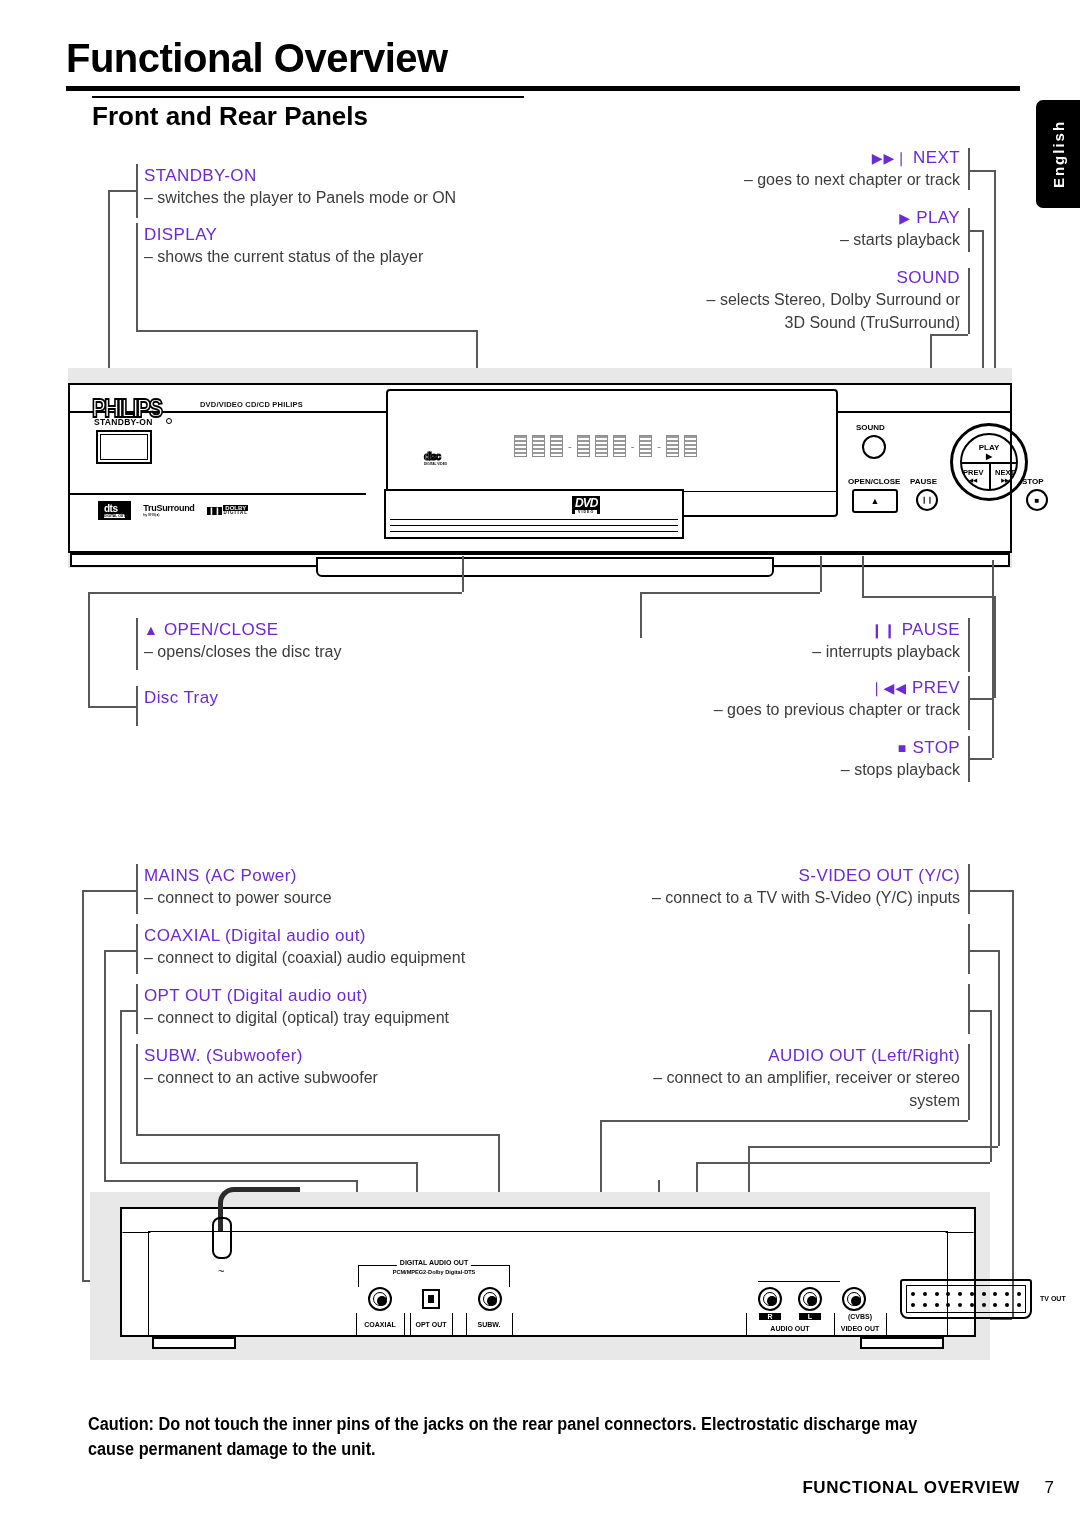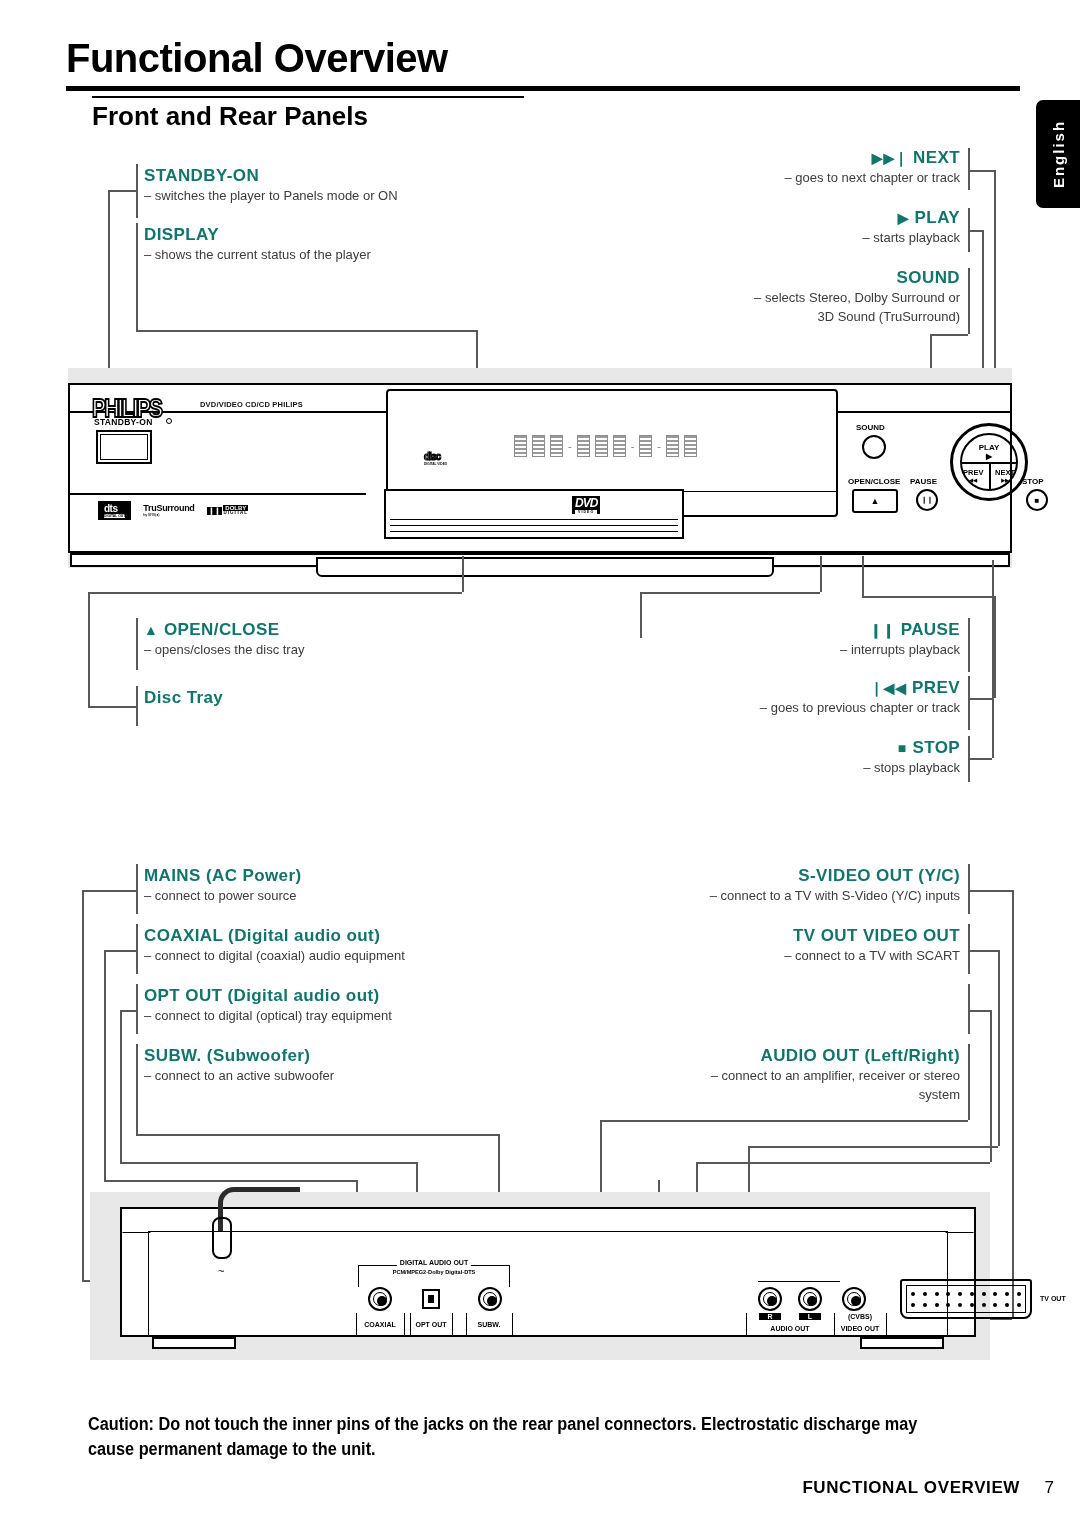--- a/index.html
+++ b/index.html
@@ -39,25 +39,25 @@
   .lang-tab span {
     position: absolute; left: 50%; top: 50%;
     transform: translate(-50%,-50%) rotate(-90deg);
     color: #fff; font-size: 15px; font-weight: bold;
     letter-spacing: 2px; white-space: nowrap;
   }
 
   
   .callout { position: absolute; }
   .co-head {
-    font-size: 17px; font-weight: bold; color: #0f766e;
+    font-size: 17px; font-weight: normal; color: #6d28d9;
     letter-spacing: 0.4px; white-space: nowrap;
   }
   .co-desc {
-    font-size: 13px; color: #3c3c3c; white-space: nowrap;
+    font-size: 16px; color: #3c3c3c; white-space: nowrap;
     margin-top: 2px; line-height: 1.3;
   }
   .co-right { text-align: right; }
   .co-left  { text-align: left; }
   .gly { font-size: 14px; letter-spacing: 1px; }
 
   
   .ln { position: absolute; background: #585858; }
   .lnv { width: 1.6px; }
   .lnh { height: 1.6px; }
@@ -468,24 +468,20 @@
   <div class="ln lnh" style="left:120px; top:1162px; width:296px;"></div>
   <div class="ln lnv" style="left:416px; top:1162px; height:146px;"></div>
   <div class="ln lnv" style="left:136px; top:1044px; height:90px;"></div>
   <div class="ln lnh" style="left:136px; top:1134px; width:362px;"></div>
   <div class="ln lnv" style="left:498px; top:1134px; height:176px;"></div>
 
   <div class="callout co-right" style="right:120px; top:866px;">
     <div class="co-head">S-VIDEO OUT (Y/C)</div>
     <div class="co-desc">– connect to a TV with S-Video (Y/C) inputs</div>
   </div>
-  <div class="callout co-right" style="right:120px; top:926px;">
-    <div class="co-head">TV OUT VIDEO OUT</div>
-    <div class="co-desc">– connect to a TV with SCART</div>
-  </div>
   <div class="callout co-right" style="right:120px; top:1046px;">
     <div class="co-head">AUDIO OUT (Left/Right)</div>
     <div class="co-desc">– connect to an amplifier, receiver or stereo</div>
     <div class="co-desc">system</div>
   </div>
   <div class="ln lnv" style="left:968px; top:864px; height:50px;"></div>
   <div class="ln lnh" style="left:968px; top:890px; width:44px;"></div>
   <div class="ln lnv" style="left:1012px; top:890px; height:428px;"></div>
   <div class="ln lnh" style="left:876px; top:1318px; width:136px;"></div>
   <div class="ln lnv" style="left:968px; top:924px; height:50px;"></div>

